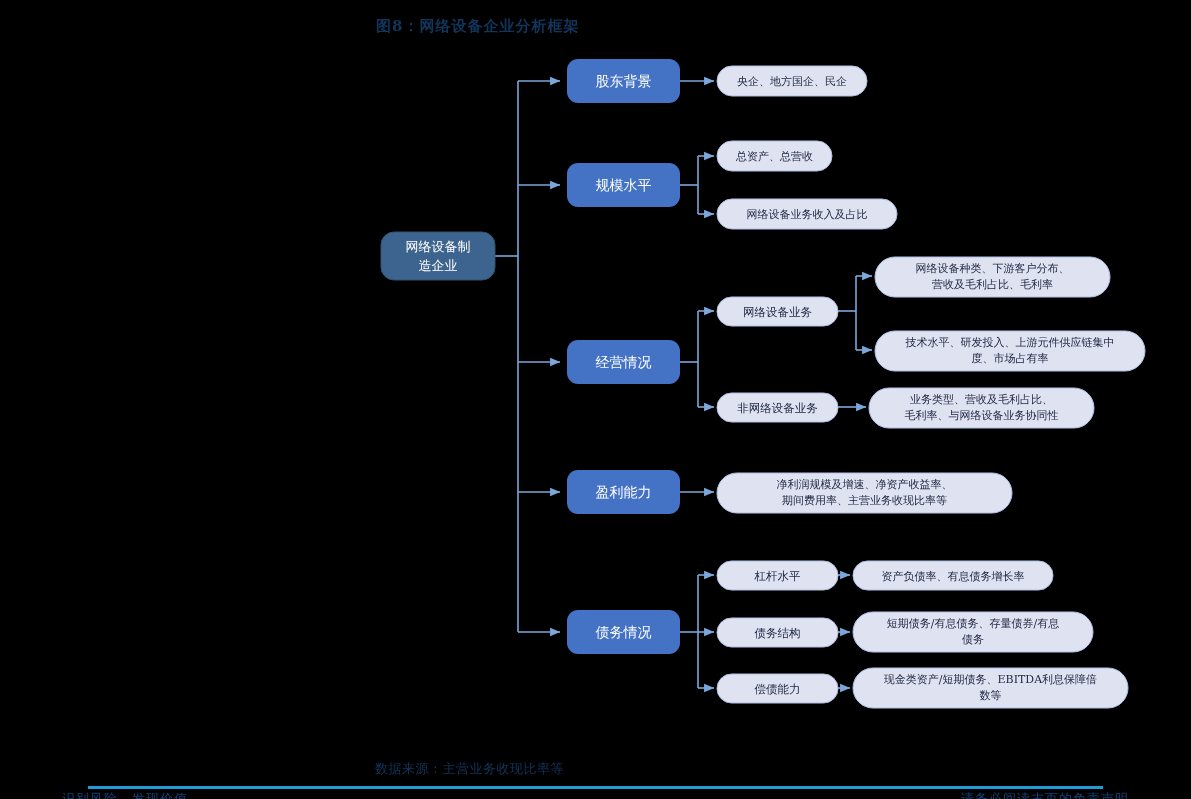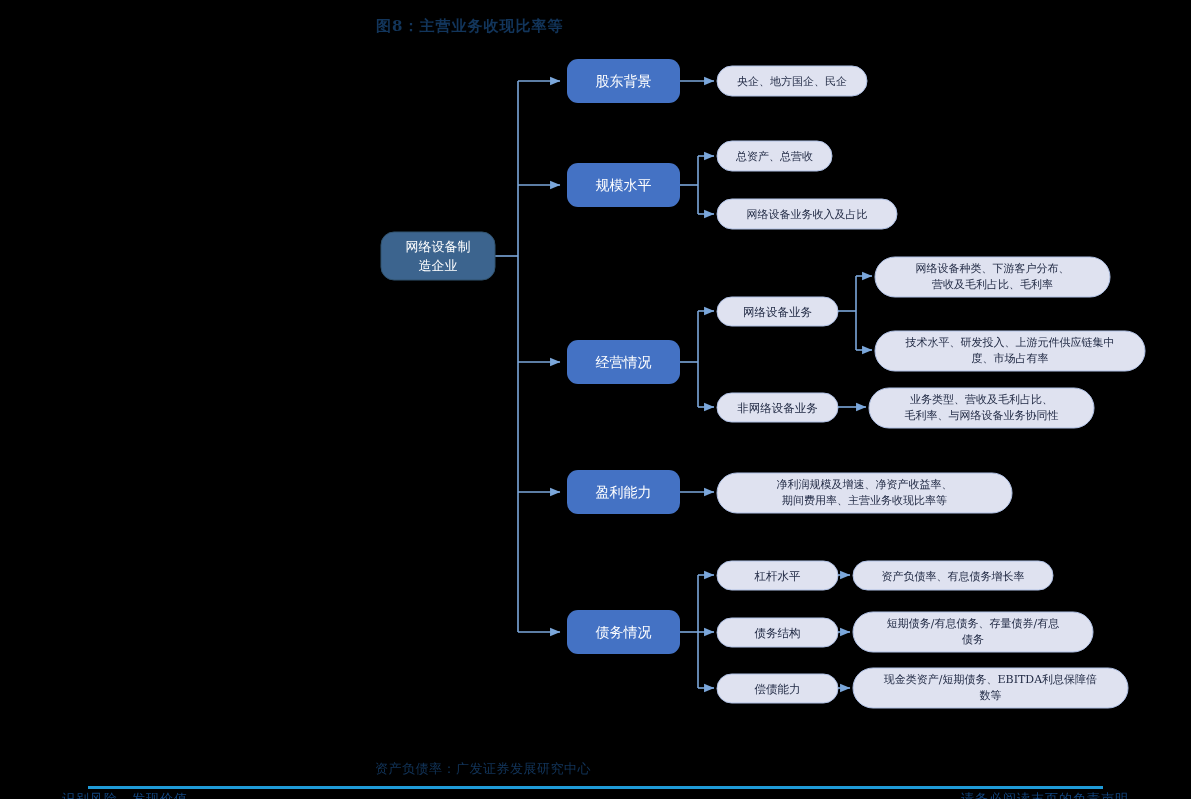--- a/index.html
+++ b/index.html
@@ -30,21 +30,21 @@
   
   text{font-family:"DejaVu Serif","Liberation Serif",serif;}
   .t-root{font-size:13px;fill:#FFFFFF;}
   .t-l2{font-size:14px;fill:#FFFFFF;}
   .t-l3{font-size:11.5px;fill:#222B45;}
   .t-leaf{font-size:11px;fill:#222B45;}
 </style>
 </head>
 <body>
 
-<div class="fig-title">图8：主营业务收现比率等</div>
+<div class="fig-title">图8：网络设备企业分析框架</div>
 
 <svg id="canvas" viewBox="0 0 1191 799" xmlns="http://www.w3.org/2000/svg">
   <defs>
     <marker id="arw" markerWidth="7" markerHeight="7" refX="6.2" refY="3" orient="auto">
       <path d="M0,0.4 L6.4,3 L0,5.6 Z" fill="#7BA7DB"></path>
     </marker>
   </defs>
 
   <g fill="none" stroke="#7BA7DB" stroke-width="1.6">
 
@@ -184,16 +184,16 @@
     <rect x="717" y="674" width="121" height="29" rx="14.5" ry="14.5" fill="#DFE2F0" stroke="#AFC0E4" stroke-width="1"></rect>
     <text class="t-l3" x="777.5" y="693" text-anchor="middle">偿债能力</text>
   </g>
   <g>
     <rect x="853" y="668" width="275" height="40" rx="20" ry="20" fill="#DFE2F0" stroke="#AFC0E4" stroke-width="1"></rect>
     <text class="t-leaf" x="990.5" y="683" text-anchor="middle">现金类资产/短期债务、EBITDA利息保障倍</text>
     <text class="t-leaf" x="990.5" y="699" text-anchor="middle">数等</text>
   </g>
 </svg>
 
-<div class="source-note">资产负债率：广发证券发展研究中心</div>
+<div class="source-note">数据来源：主营业务收现比率等</div>
 <div class="rule"></div>
 <div class="foot-left">识别风险，发现价值</div>
 <div class="foot-right">请务必阅读末页的免责声明</div>
 
 </body></html>

